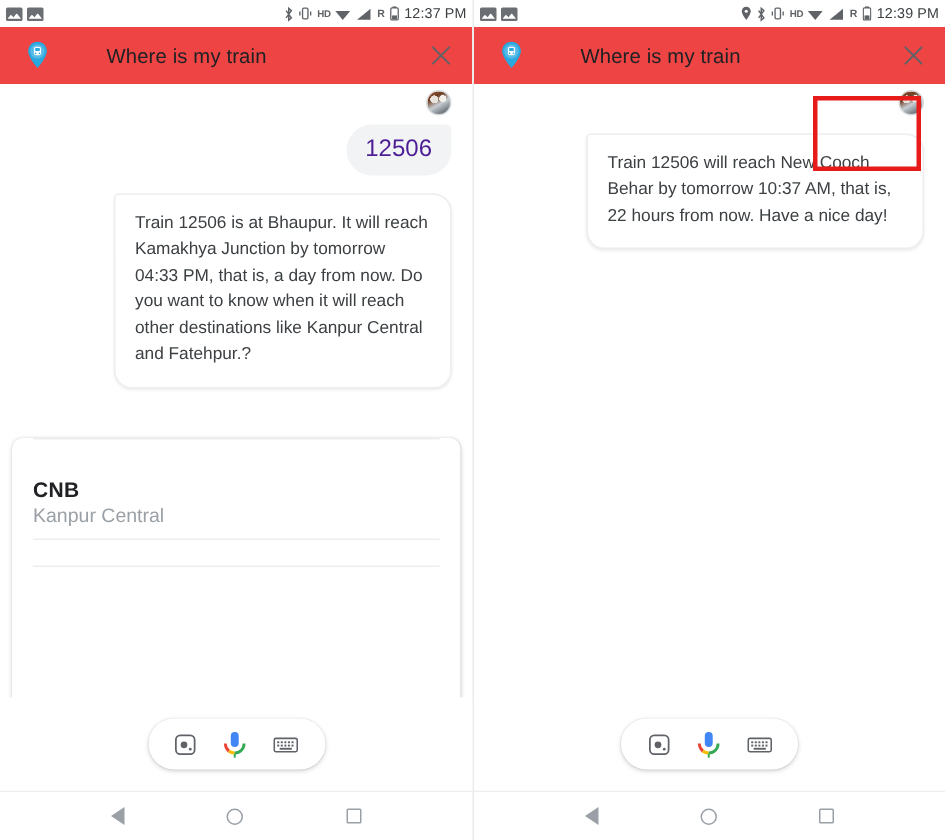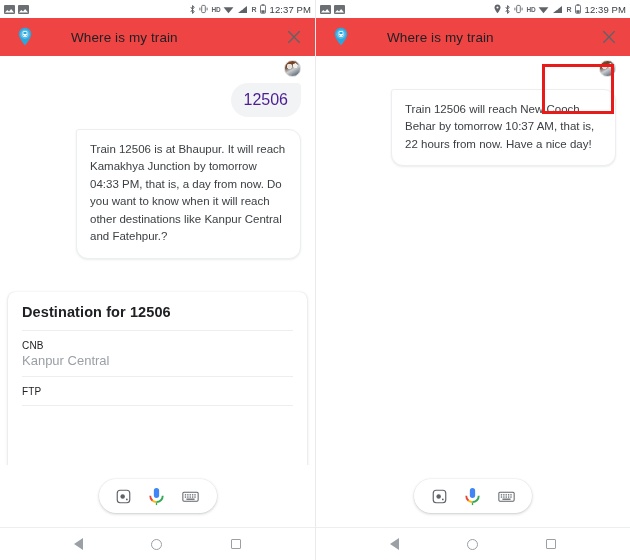--- a/index.html
+++ b/index.html
@@ -120,21 +120,21 @@
     border-radius: 7px;
     box-shadow: 0 1px 3px rgba(60,64,67,.22), 0 0 1px rgba(60,64,67,.18);
     overflow: hidden;
   }
   .dest-title {
     font-size: 14.5px; font-weight: bold; color: #202124;
     padding: 12px 14px 10px 14px; letter-spacing: .1px;
   }
   .dest-list { padding: 0 14px; }
   .dest-item { padding: 9px 0 8px 0; border-top: 1px solid #eceeef; }
-  .dest-code { font-size: 10px; font-weight: normal; color: #202124; letter-spacing: .2px; }
+  .dest-code { font-size: 14px; font-weight: bold; color: #202124; letter-spacing: .2px; margin-top: 16px; }
   .dest-name { font-size: 13px; color: #9aa0a6; margin-top: 2px; }
 
   
   .bottombar {
     height: 62px; flex: 0 0 auto;
     display: flex; align-items: center; justify-content: center;
     background: #ffffff;
     position: relative; z-index: 5;
   }
   .input-pill {
@@ -248,28 +248,26 @@
         <span class="avatar"></span>
       </div>
       <div class="chip-wrap">
         <div class="bubble-user">12506</div>
       </div>
       <div class="row-bot">
         <div class="bubble-bot">Train 12506 is at Bhaupur. It will reach Kamakhya Junction by tomorrow 04:33 PM, that is, a day from now. Do you want to know when it will reach other destinations like Kanpur Central and Fatehpur.?</div>
       </div>
 
       <div class="dest-card">
-        <div class="dest-title">Destination for 12506</div>
         <div class="dest-list">
           <div class="dest-item">
             <div class="dest-code">CNB</div>
             <div class="dest-name">Kanpur Central</div>
           </div>
           <div class="dest-item">
-            <div class="dest-code">FTP</div>
           </div>
           <div class="dest-item">
             
           </div>
         </div>
       </div>
     </div>
 
     <div class="bottombar">
       <div class="input-pill">

